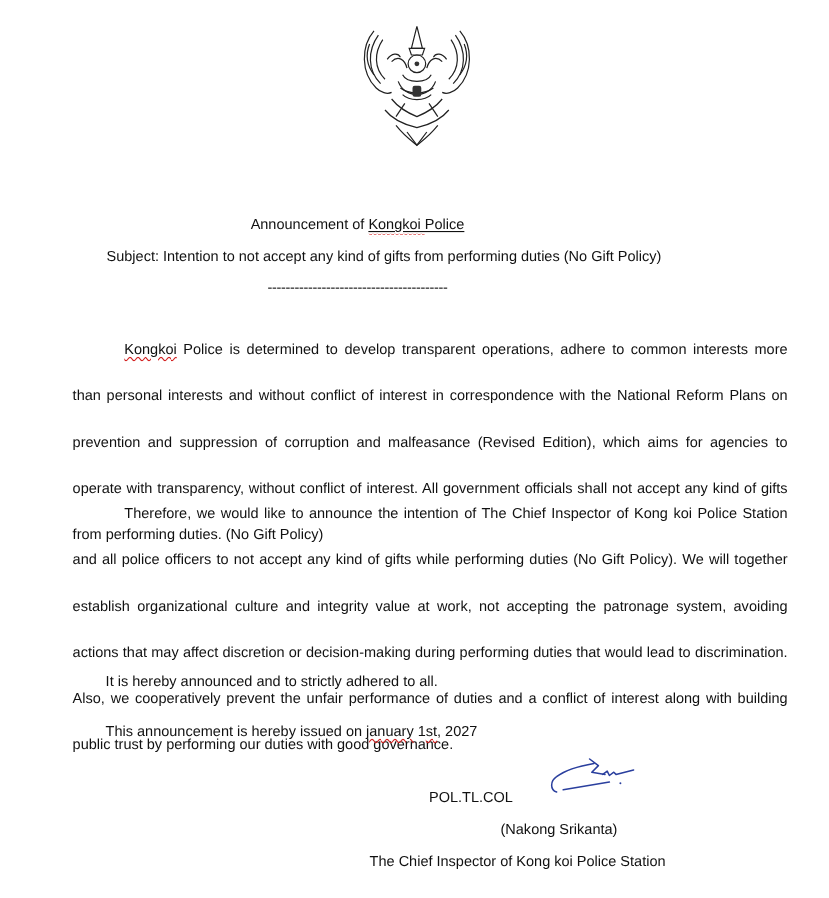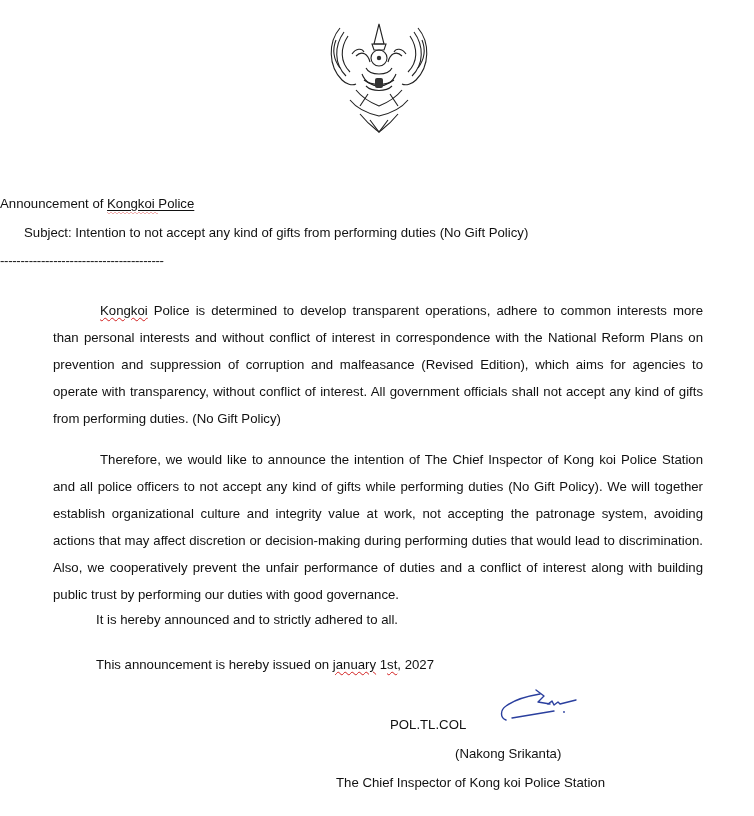--- a/index.html
+++ b/index.html
@@ -20,21 +20,21 @@
       position: absolute;
       left: 326px;
       top: 20px;
       width: 106px;
       height: 116px;
     }
     .center-line {
       position: absolute;
       left: 0;
       width: 650px;
-      text-align: left;
+      text-align: center;
       white-space: nowrap;
     }
     #title { top: 196px; }
     #subject { top: 225px; margin-left: 24px; }
     #divider { top: 253px; letter-spacing: -0.3px; }
     .spell {
       text-decoration: underline wavy #d21f1f;
       text-decoration-thickness: 1px;
       text-underline-offset: 2px;
       text-align: right;
@@ -49,23 +49,23 @@
       position: absolute;
       left: 0;
       bottom: -4px;
       height: 3px;
       width: 51px;
       background:
         radial-gradient(circle at 2px 0px, transparent 1px, #d21f1f 1.2px, transparent 1.8px) 0 0 / 4px 3px repeat-x;
     }
     .para {
       position: absolute;
-      left: 53px;
+      left: 66px;
       width: 650px;
-      line-height: 27px;
+      line-height: 42px;
       text-align: justify;
     }
     .para .indent { display: inline-block; width: 47px; }
     #para1 { top: 297px; }
     #para2 { top: 446px; }
     .line-start {
       position: absolute;
       left: 96px;
       white-space: nowrap;
     }

